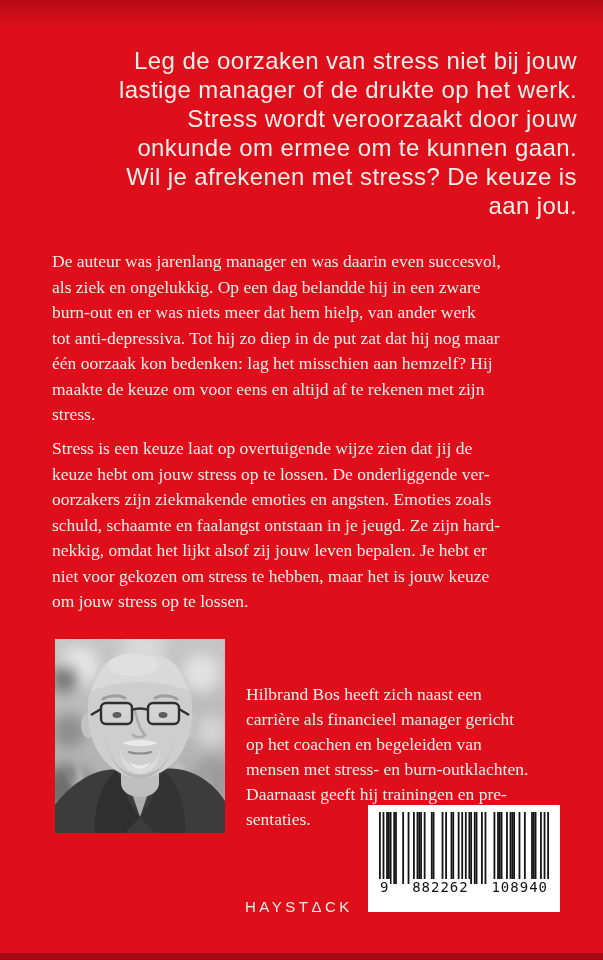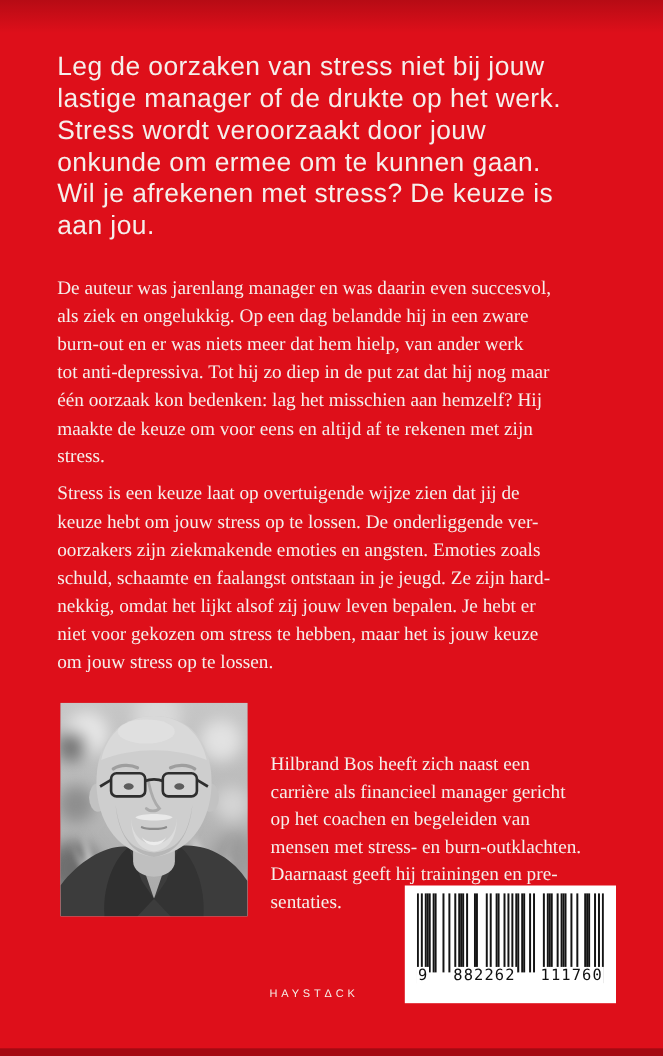--- a/index.html
+++ b/index.html
@@ -13,41 +13,41 @@
     background:linear-gradient(180deg, rgba(80,0,6,.28), rgba(80,0,6,0));
     pointer-events:none;
   }
   .shade-bottom {
     position:absolute; left:0; bottom:0; width:603px; height:7px;
     background:rgba(60,0,5,.35); pointer-events:none;
   }
   .headline {
     position:absolute; left:52px; top:46px; width:525px;
     color:#f5efeb; font-size:24px; line-height:29px; font-weight:400;
-    letter-spacing:.4px; white-space:pre-line;
+    letter-spacing:.4px; white-space:pre-line;text-align:right;
   }
   .para {
     position:absolute; left:52px; width:530px;
     color:#f5efeb; font-family:"Liberation Serif","DejaVu Serif",serif;
     font-size:17.5px; line-height:25.5px; white-space:pre-line;
   }
   .para1 { top:249px; }
   .para2 { top:436px; }
   .photo {
     position:absolute; left:55px; top:639px; width:170px; height:194px;
     display:block; background:#b4b4b4;
   }
   .bio {
     position:absolute; left:246px; top:635px; width:325px;
     color:#f5efeb; font-family:"Liberation Serif","DejaVu Serif",serif;
     font-size:17.5px; line-height:25px; white-space:pre-line;margin-top:47px;
   }
   .publisher {
     position:absolute; left:245px; top:898px;
-    color:#f6efe8; font-size:10px; letter-spacing:3.5px; font-weight:500;
+    color:#f6efe8; font-size:15px; letter-spacing:3.5px; font-weight:500;
   }
   .barcode-box {
     position:absolute; left:368px; top:805px; width:192px; height:107px;
     background:#ffffff; box-sizing:border-box; padding:7px 11px 0 11px;
   }
   .barcode-bars { display:block; width:170px; height:82px; }
   .barcode-digits {
     display:flex; justify-content:space-between; align-items:flex-start;
     margin-top:-15px; position:relative;
     font-family:"DejaVu Sans Mono","Liberation Mono",monospace;
@@ -202,18 +202,18 @@
         <rect x="152.11" y="0" width="1.79" height="72" fill="#141414"></rect>
         <rect x="153.89" y="0" width="1.79" height="72" fill="#141414"></rect>
         <rect x="155.68" y="0" width="1.79" height="72" fill="#141414"></rect>
         <rect x="161.05" y="0" width="1.79" height="72" fill="#141414"></rect>
         <rect x="164.63" y="0" width="1.79" height="82" fill="#141414"></rect>
         <rect x="168.21" y="0" width="1.79" height="82" fill="#141414"></rect>
       </svg>
     <div class="barcode-digits">
       <span>9</span>
       <span>882262</span>
-      <span>111760</span>
+      <span>108940</span>
     </div>
   </div>
 
   <div class="shade-bottom"></div>
 </div>
 
 </body></html>

